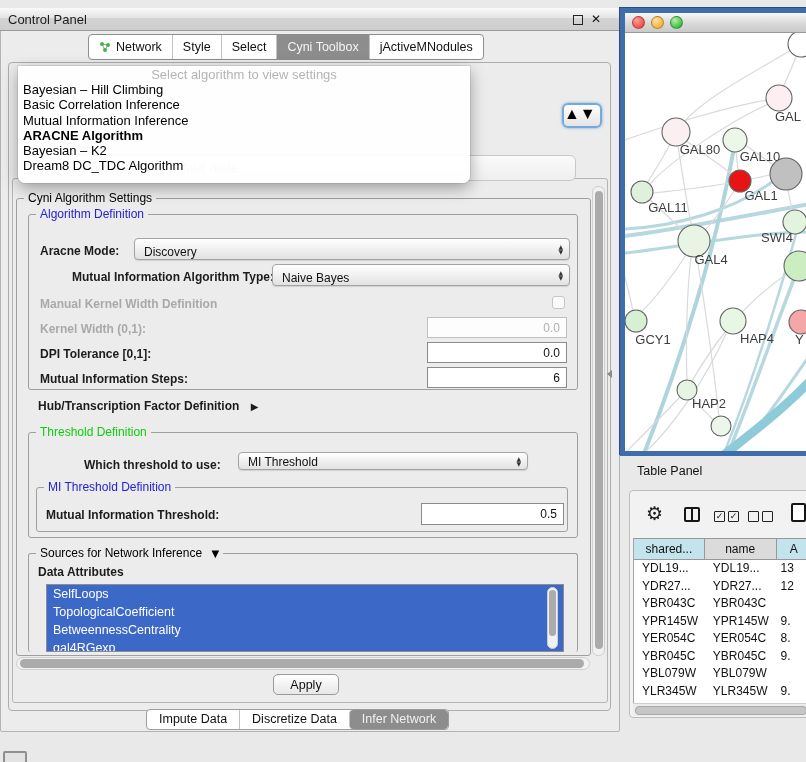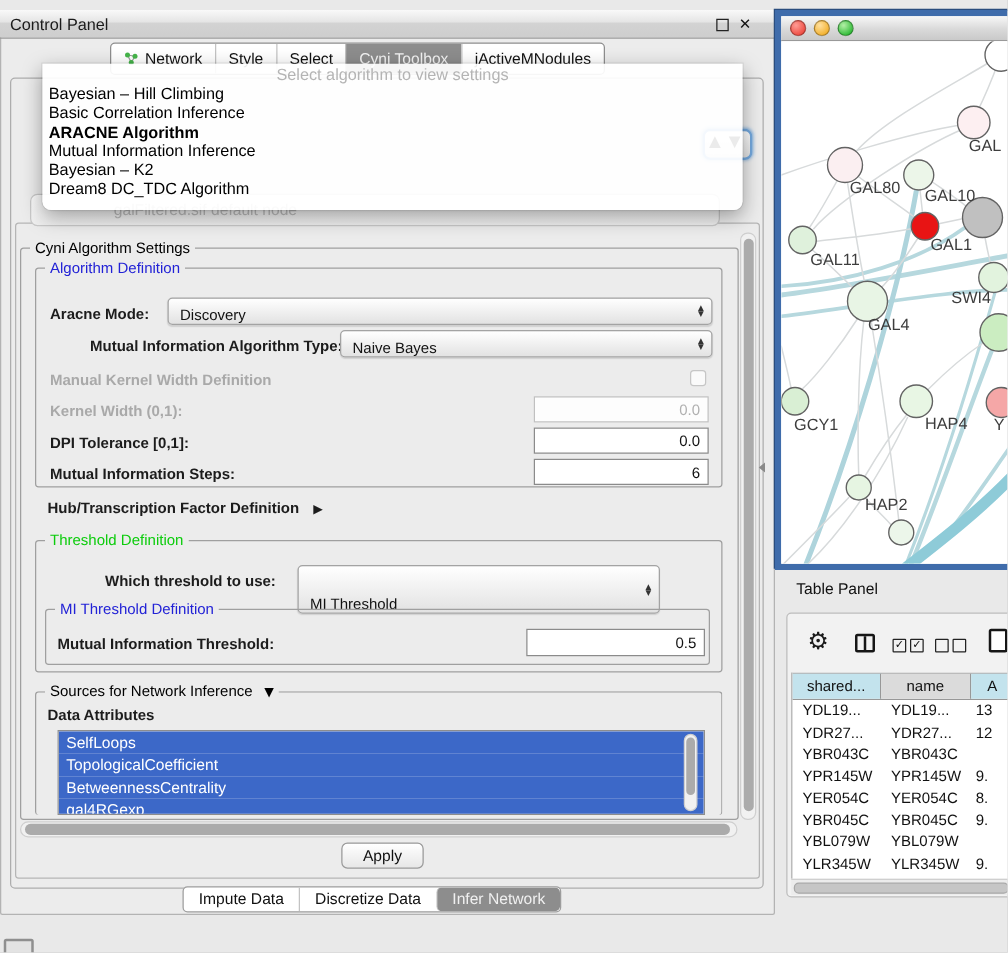--- a/index.html
+++ b/index.html
@@ -28,22 +28,22 @@
   #float-ico{position:absolute;left:573px;top:15px;width:8px;height:8px;border:1.5px solid #222;}
   #close-ico{position:absolute;left:591px;top:12px;font-size:12px;font-weight:bold;color:#111;font-family:"DejaVu Sans",sans-serif;}
   #tabbar{position:absolute;left:88px;top:34px;height:24px;display:flex;border:1px solid #8e8e8e;border-radius:4px;
     overflow:hidden;background:#fff;}
   .tab{display:flex;align-items:center;gap:5px;padding:0 10px;font-size:12.5px;color:#111;border-left:1px solid #c3c3c3;}
   .tab:first-child{border-left:none;}
   .tab.sel{background:#8d8d8d;color:#f4f4f4;}
   #content-panel{position:absolute;left:8px;top:62px;width:603px;height:649px;border:1px solid #adadad;
     border-radius:4px;background:#ececec;box-sizing:border-box;}
   
-  #popup{position:absolute;left:18px;top:51px;width:560px;height:117px;background:rgba(255,255,255,0.92);
-    box-shadow:0 5px 16px rgba(0,0,0,0.35),0 0 0 1px rgba(0,0,0,0.07);border-radius:0 0 7px 7px;z-index:40;overflow:hidden;margin-left:16px;}
+  #popup{position:absolute;left:18px;top:66px;width:452px;height:117px;background:rgba(255,255,255,0.92);
+    box-shadow:0 5px 16px rgba(0,0,0,0.35),0 0 0 1px rgba(0,0,0,0.07);border-radius:0 0 7px 7px;z-index:40;overflow:hidden;}
   #popup .ph{height:16px;text-align:center;color:#b4b4b4;font-size:13px;line-height:17px;}
   .pit{height:15.3px;font-size:13px;line-height:15.4px;padding-left:5px;color:#000;white-space:nowrap;}
   .pit.sel{font-weight:bold;}
   #bg-combo{position:absolute;left:24px;top:155px;width:552px;height:26px;border:1px solid #c9c9c9;border-radius:6px;
     background:linear-gradient(#fbfbfb,#efefef);z-index:1;font-size:12.5px;color:#bdbdbd;display:flex;align-items:center;
     padding-left:66px;box-sizing:border-box;}
   #focus-combo{position:absolute;left:562px;top:103px;width:40px;height:25px;border:2px solid #74a9de;border-radius:6px;
     background:linear-gradient(#fff,#e4e4e4);box-shadow:0 0 3px #74a9de;z-index:2;box-sizing:border-box;}
   #settings-container{position:absolute;left:12px;top:178px;width:596px;height:525px;border:1px solid #b5b5b5;
     border-radius:3px;background:#ececec;box-sizing:border-box;}
@@ -145,22 +145,22 @@
 
   <div id="focus-combo">
     <span class="arr" style="right:5px"><span>▲</span><span>▼</span></span>
   </div>
 
   <div id="popup">
     <div class="ph">Select algorithm to view settings</div>
     <div id="popup-items">
         <div class="pit">Bayesian – Hill Climbing</div>
         <div class="pit">Basic Correlation Inference</div>
+        <div class="pit">Mutual Information Inference</div>
         <div class="pit sel">ARACNE Algorithm</div>
-        <div class="pit">Mutual Information Inference</div>
         <div class="pit">Bayesian – K2</div>
         <div class="pit">Dream8 DC_TDC Algorithm</div>
       </div>
   </div>
 
   <div id="settings-container"></div>
 
   <div class="grp" style="left:16px;top:198px;width:573px;height:456px;"></div>
   <div class="grp-lbl" style="left:24px;top:192px;">Cyni Algorithm Settings</div>
 
@@ -205,21 +205,21 @@
 
   <div class="lbl" style="left:38px;top:399px;font-weight:600;">
     <span>Hub/Transcription Factor Definition</span>
     <span class="tri" style="margin-left:8px;">▶</span>
   </div>
 
   <div class="grp" style="left:28px;top:432px;width:548px;height:104px;"></div>
   <div class="grp-lbl green" style="left:36px;top:426px;">Threshold Definition</div>
 
   <div class="lbl" style="left:84px;top:458px;">Which threshold to use:</div>
-  <div class="combo" style="left:238px;top:452px;width:290px;height:39px;">
+  <div class="combo" style="left:238px;top:452px;width:290px;height:18px;">
     <span>MI Threshold</span>
     <span class="arr">
         <span>▲</span>
         <span>▼</span>
       </span>
   </div>
 
   <div class="grp" style="left:36px;top:487px;width:530px;height:43px;"></div>
   <div class="grp-lbl blue" style="left:44px;top:481px;">MI Threshold Definition</div>
   <div class="lbl" style="left:46px;top:508px;">Mutual Information Threshold:</div>

